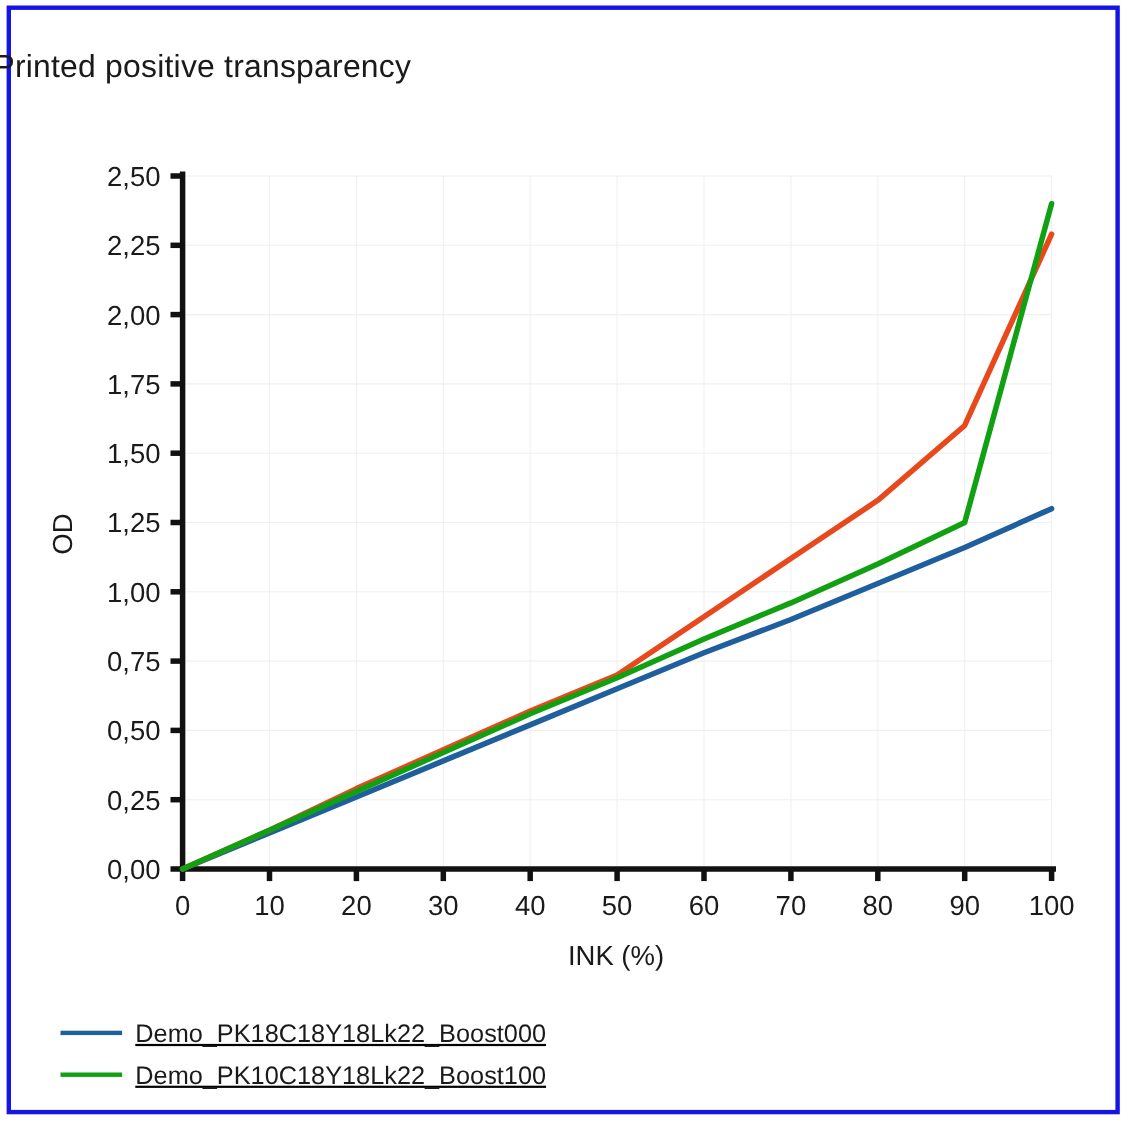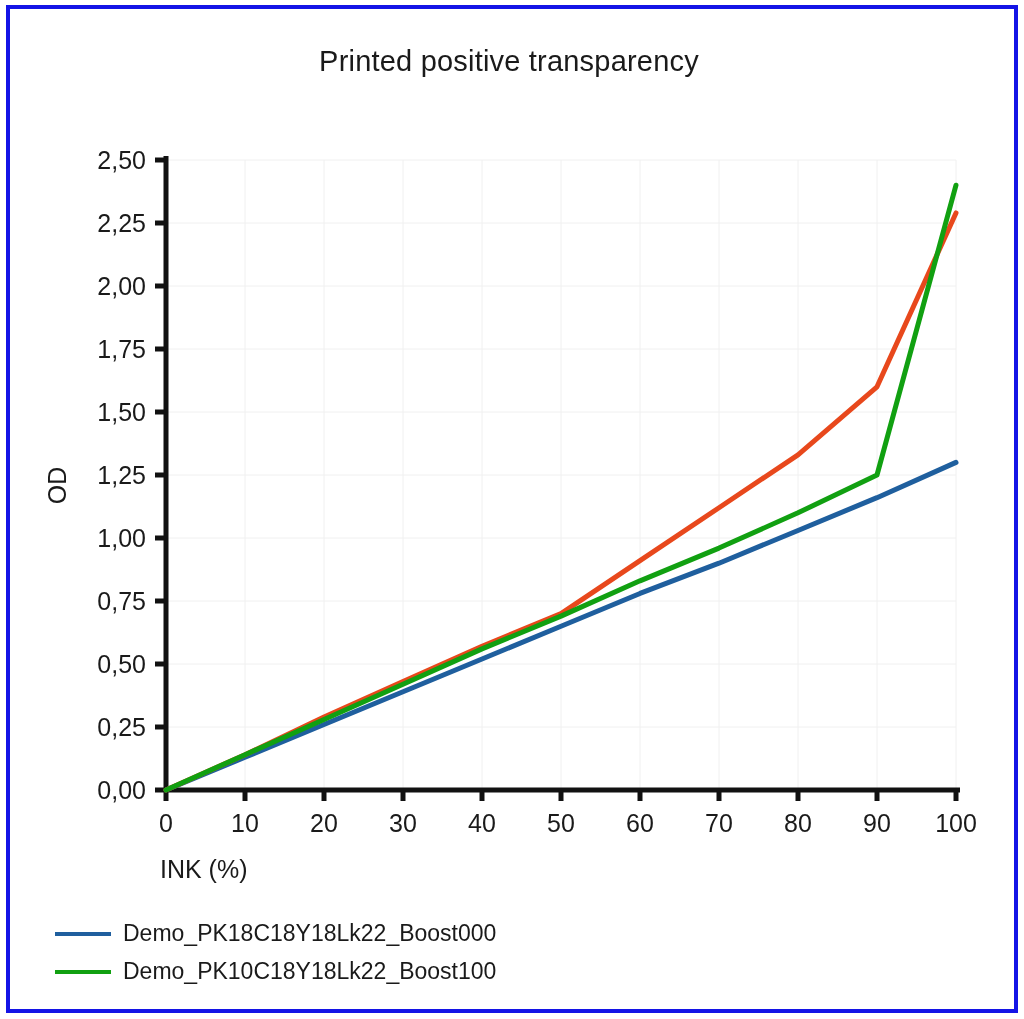--- a/index.html
+++ b/index.html
@@ -28,21 +28,21 @@
     height: 1008px;
     border: 4px solid #1414e6;
     box-sizing: border-box;
     background: #ffffff;
   }
   .chart-title {
     position: absolute;
     left: 0;
     top: 45px;
     width: 1024px;
-    text-align: center;
+    text-align: left;
     font-size: 29px;
     color: #1a1a1a;
     letter-spacing: 0.2px;
   }
   
   .chart-title span { display: inline-block; margin-left: -6px; }
 
   .plot-wrap {
     position: absolute;
     left: 0;
@@ -70,33 +70,35 @@
   .ylabel span {
     transform: rotate(-90deg);
     display: inline-block;
     white-space: nowrap;
   }
   .xlabel {
     position: absolute;
     left: 160px;
     top: 855px;
     width: 800px;
+    text-align: center;
     font-size: 25px;
     color: #1a1a1a;
   }
   .legend {
     position: absolute;
     left: 55px;
     top: 920px;
     width: 940px;
   }
   .legend-row {
     display: flex;
-    align-items: flex-start;
+    align-items: center;
     height: 38px;
+    text-decoration: underline;
   }
   .legend-entry {
     display: flex;
     align-items: center;
     white-space: nowrap;
   }
   .legend-swatch {
     width: 56px;
     height: 4px;
     margin-right: 12px;

